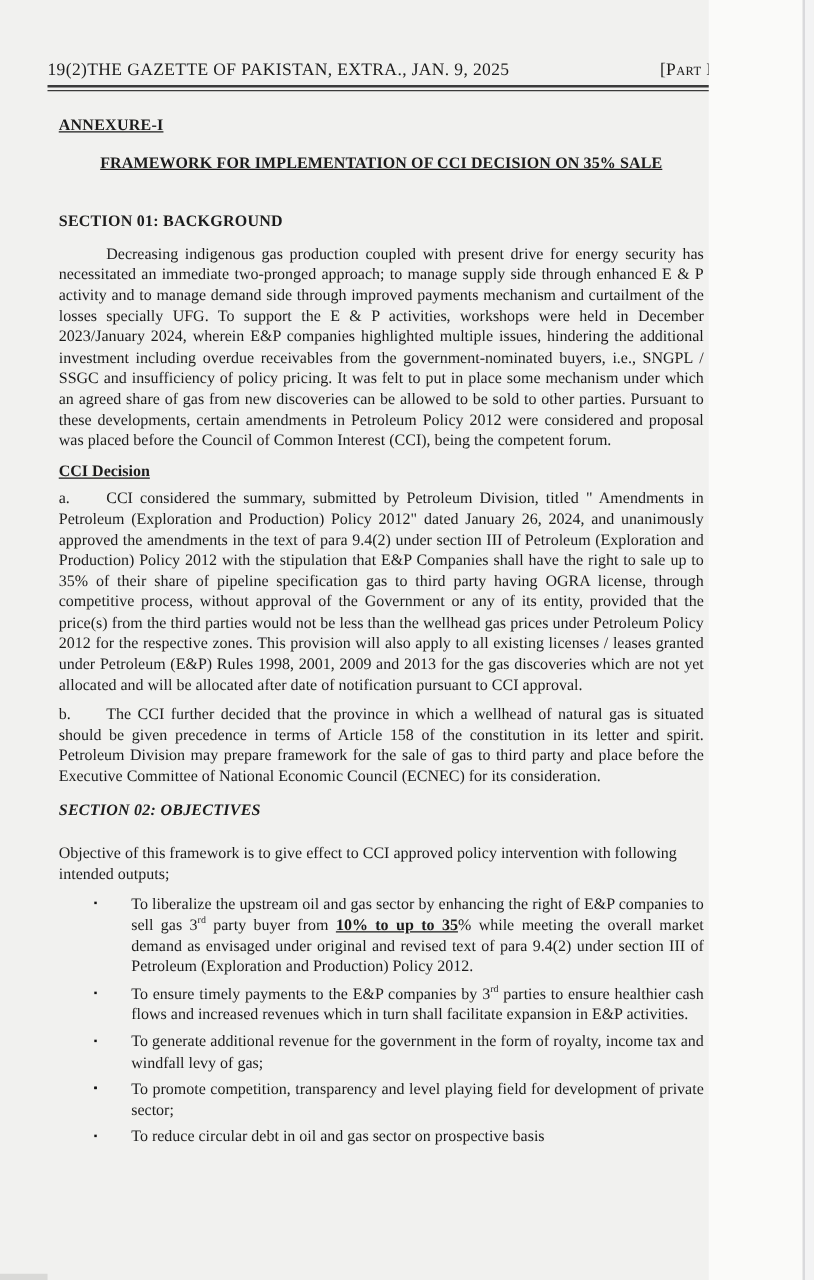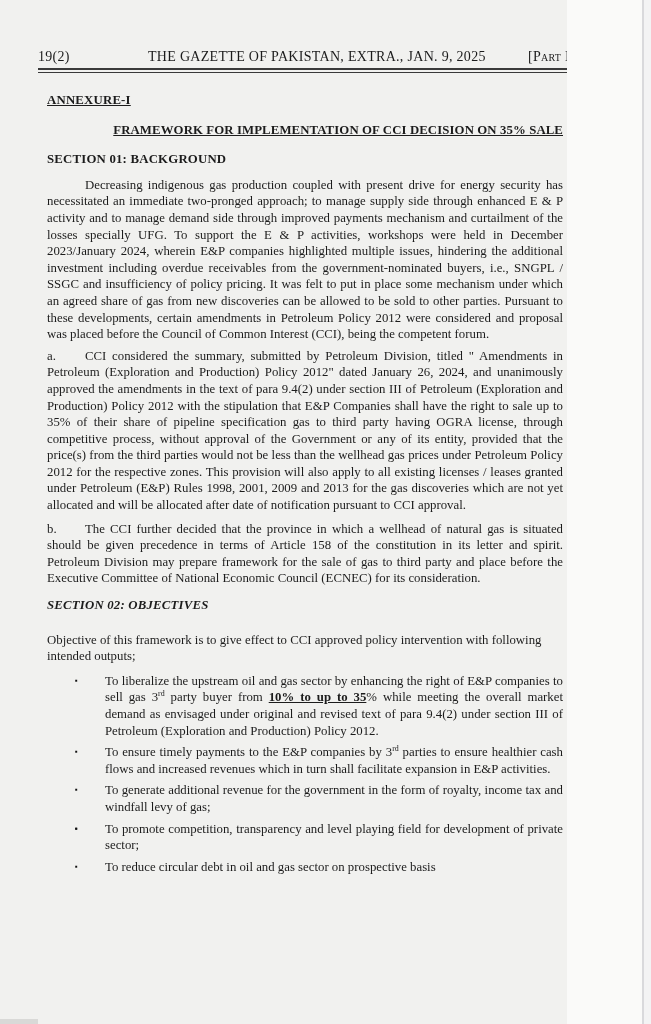--- a/index.html
+++ b/index.html
@@ -15,33 +15,33 @@
   .scan-band{position:absolute;top:0;left:567px;width:84px;height:1024px;background:#fafaf9;}
   .page-edge-line{position:absolute;top:0;left:642px;width:2px;height:1024px;background:#d9d9dc;}
   .page-edge-right{position:absolute;top:0;left:644px;width:7px;height:1024px;background:#f3f3f4;}
   .corner-shadow{position:absolute;left:0;top:1019px;width:38px;height:5px;background:#c9c9c7;opacity:.6;}
 
   .header-row{
     display:flex;justify-content:space-between;align-items:baseline;
     margin:49px 76px 0 38px;
     font-size:14px;letter-spacing:.3px;white-space:nowrap;
   }
-  .header-row .center{flex:1;text-align:center;padding-left:36px;}
+  .header-row .center{flex:1;text-align:left;}
   .smallcaps{font-variant:small-caps;}
   .double-rule{
     margin:3px 76px 0 38px;height:2px;
     border-top:2px solid #3a3a3a;border-bottom:1px solid #3a3a3a;
   }
 
   .content{margin:0 88px 0 47px;font-size:12.8px;line-height:16.6px;}
 
   .annexure{margin-top:19px;text-align:left;font-weight:bold;text-decoration:underline;letter-spacing:.2px;}
-  .doc-title{margin-top:13px;text-align:right;font-weight:bold;text-decoration:underline;letter-spacing:.1px;}
+  .doc-title{margin-top:13px;text-align:center;font-weight:bold;text-decoration:underline;letter-spacing:.1px;}
 
-  .sec-heading{margin-top:13px;font-weight:bold;letter-spacing:.2px;}
+  .sec-heading{margin-top:31px;font-weight:bold;letter-spacing:.2px;}
   .para{margin-top:9px;text-align:justify;}
   .para.indent{text-indent:38px;}
   .hang-label{display:inline-block;width:38px;text-indent:0;}
 
   .cci-heading{margin-top:4px;font-weight:bold;text-decoration:underline;}
   .para.tight{margin-top:5px;}
 
   .objectives{list-style:none;margin:8px 0 0 0;padding:0;}
   .objectives li{position:relative;padding-left:58px;margin-bottom:5px;text-align:justify;}
   .objectives li .marker{
@@ -68,20 +68,21 @@
   <div class="double-rule"></div>
 
   <div class="content">
     <div class="annexure">ANNEXURE-I</div>
 
     <div class="doc-title">FRAMEWORK FOR IMPLEMENTATION OF CCI DECISION ON 35% SALE</div>
 
     <div class="sec-heading">SECTION 01: BACKGROUND</div>
     <p class="para indent" style="margin-bottom:0;">Decreasing indigenous gas production coupled with present drive for energy security has necessitated an immediate two-pronged approach; to manage supply side through enhanced E &amp; P activity and to manage demand side through improved payments mechanism and curtailment of the losses specially UFG. To support the E &amp; P activities, workshops were held in December 2023/January 2024, wherein E&amp;P companies highlighted multiple issues, hindering the additional investment including overdue receivables from the government-nominated buyers, i.e., SNGPL / SSGC and insufficiency of policy pricing. It was felt to put in place some mechanism under which an agreed share of gas from new discoveries can be allowed to be sold to other parties. Pursuant to these developments, certain amendments in Petroleum Policy 2012 were considered and proposal was placed before the Council of Common Interest (CCI), being the competent forum.</p>
 
+    <div class="cci-heading" style="margin-top:8px;">CCI Decision</div>
 
     <p class="para tight" style="margin-bottom:0;"><span class="hang-label">a.</span><span>CCI considered the summary, submitted by Petroleum Division, titled " Amendments in Petroleum (Exploration and Production) Policy 2012" dated January 26, 2024, and unanimously approved the amendments in the text of para 9.4(2) under section III of Petroleum (Exploration and Production) Policy 2012 with the stipulation that E&amp;P Companies shall have the right to sale up to 35% of their share of pipeline specification gas to third party having OGRA license, through competitive process, without approval of the Government or any of its entity, provided that the price(s) from the third parties would not be less than the wellhead gas prices under Petroleum Policy 2012 for the respective zones. This provision will also apply to all existing licenses / leases granted under Petroleum (E&amp;P) Rules 1998, 2001, 2009 and 2013 for the gas discoveries which are not yet allocated and will be allocated after date of notification pursuant to CCI approval.</span></p>
 
     <p class="para" style="margin-top:7px;margin-bottom:0;"><span class="hang-label">b.</span><span>The CCI further decided that the province in which a wellhead of natural gas is situated should be given precedence in terms of Article 158 of the constitution in its letter and spirit. Petroleum Division may prepare framework for the sale of gas to third party and place before the Executive Committee of National Economic Council (ECNEC) for its consideration.</span></p>
 
     <div class="sec-heading" style="margin-top:10px;font-style:italic;">SECTION 02: OBJECTIVES</div>
 
     <p class="para" style="margin-top:18px;margin-bottom:0;text-align:left;">Objective of this framework is to give effect to CCI approved policy intervention with following intended outputs;</p>
 
     <ul class="objectives">

